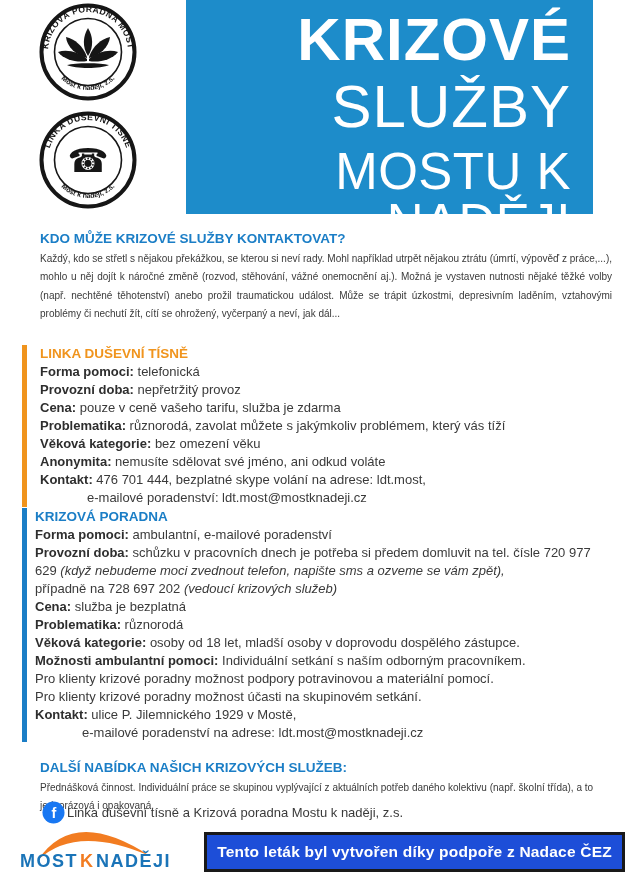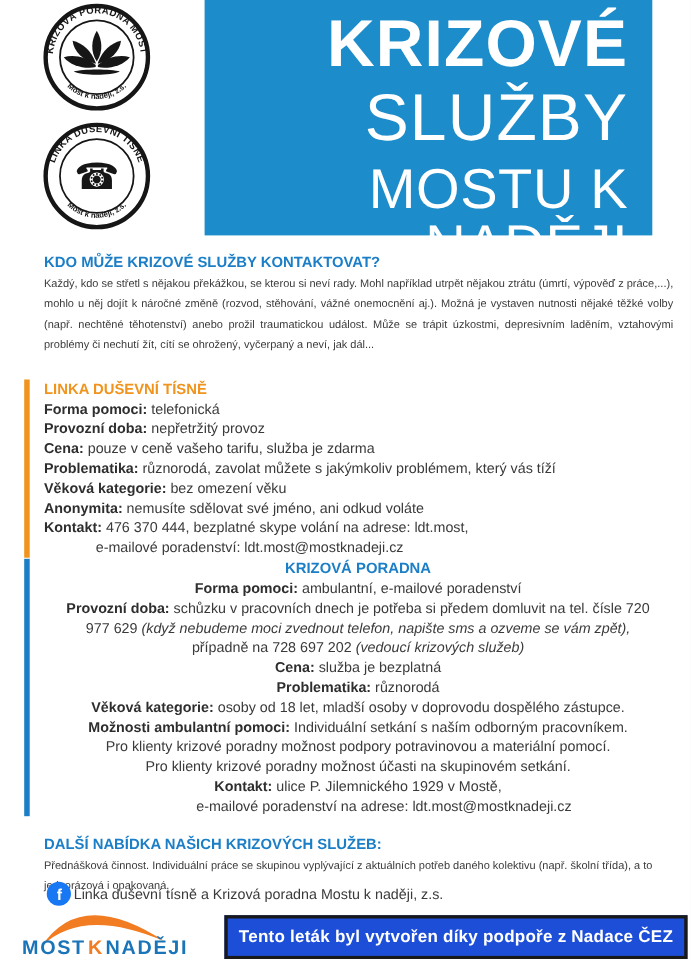--- a/index.html
+++ b/index.html
@@ -31,21 +31,21 @@
   .sec-dalsi  { top:743px;margin-top:16px; }
 
   .h-blue   { color:#1b7ec6; font-weight:bold; font-size:13.5px; }
   .h-orange { color:#f0941d; font-weight:bold; font-size:13.5px; }
   .para { text-align:justify; font-size:10px; line-height:18.4px; color:#3a3a3a; margin-top:2px; }
   .row b { color:#2e2e2e; }
   .row .ital { font-style:italic; }
   .indent { margin-left:47px; }
 
   .bar-orange { border-left:5px solid #f0941d; padding-left:13px; margin-left:-18px; }
-  .bar-blue   { border-left:5px solid #1b7ec6; padding-left:30px; margin-left:-18px;text-align:center; }
+  .bar-blue   { border-left:5px solid #1b7ec6; padding-left:8px; margin-left:-18px; }
 
   
   .fb-row { position:absolute; left:42px; top:801px; display:flex; align-items:center; }
   .fb-row svg { width:23px; height:23px; }
   .fb-row .fb-label { margin-left:2px; font-size:13px; color:#3a3a3a; }
 
   
   .logo-svg { position:absolute; left:16px; top:820px; width:178px; height:50px; }
   .cez-banner {
     position:absolute; left:204px; top:832px; width:421px; height:40px;
@@ -112,21 +112,21 @@
   </div>
 
   <div class="sec sec-linka bar-orange">
     <div class="h-orange">LINKA DUŠEVNÍ TÍSNĚ</div>
     <div class="row"><b>Forma pomoci:</b><span> telefonická</span></div>
     <div class="row"><b>Provozní doba:</b><span> nepřetržitý provoz</span></div>
     <div class="row"><b>Cena:</b><span> pouze v ceně vašeho tarifu, služba je zdarma</span></div>
     <div class="row"><b>Problematika:</b><span> různorodá, zavolat můžete s jakýmkoliv problémem, který vás tíží</span></div>
     <div class="row"><b>Věková kategorie:</b><span> bez omezení věku</span></div>
     <div class="row"><b>Anonymita:</b><span> nemusíte sdělovat své jméno, ani odkud voláte</span></div>
-    <div class="row"><b>Kontakt:</b><span> 476 370 444, bezplatné skype volání na adrese: ldt.most,</span></div>
+    <div class="row"><b>Kontakt:</b><span> 476 701 444, bezplatné skype volání na adrese: ldt.most,</span></div>
     <div class="row indent">e-mailové poradenství: ldt.most@mostknadeji.cz</div>
   </div>
 
   <div class="sec sec-poradna bar-blue">
     <div class="h-blue">KRIZOVÁ PORADNA</div>
     <div class="row"><b>Forma pomoci:</b><span> ambulantní, e-mailové poradenství</span></div>
     <div class="row"><b>Provozní doba:</b><span> schůzku v pracovních dnech je potřeba si předem domluvit na tel. čísle 720 977 629 </span><span class="ital">(když nebudeme moci zvednout telefon, napište sms a ozveme se vám zpět),</span><br><span>případně na 728 697 202 </span><span class="ital">(vedoucí krizových služeb)</span></div>
     <div class="row"><b>Cena:</b><span> služba je bezplatná</span></div>
     <div class="row"><b>Problematika:</b><span> různorodá</span></div>
     <div class="row"><b>Věková kategorie:</b><span> osoby od 18 let, mladší osoby v doprovodu dospělého zástupce.</span></div>

